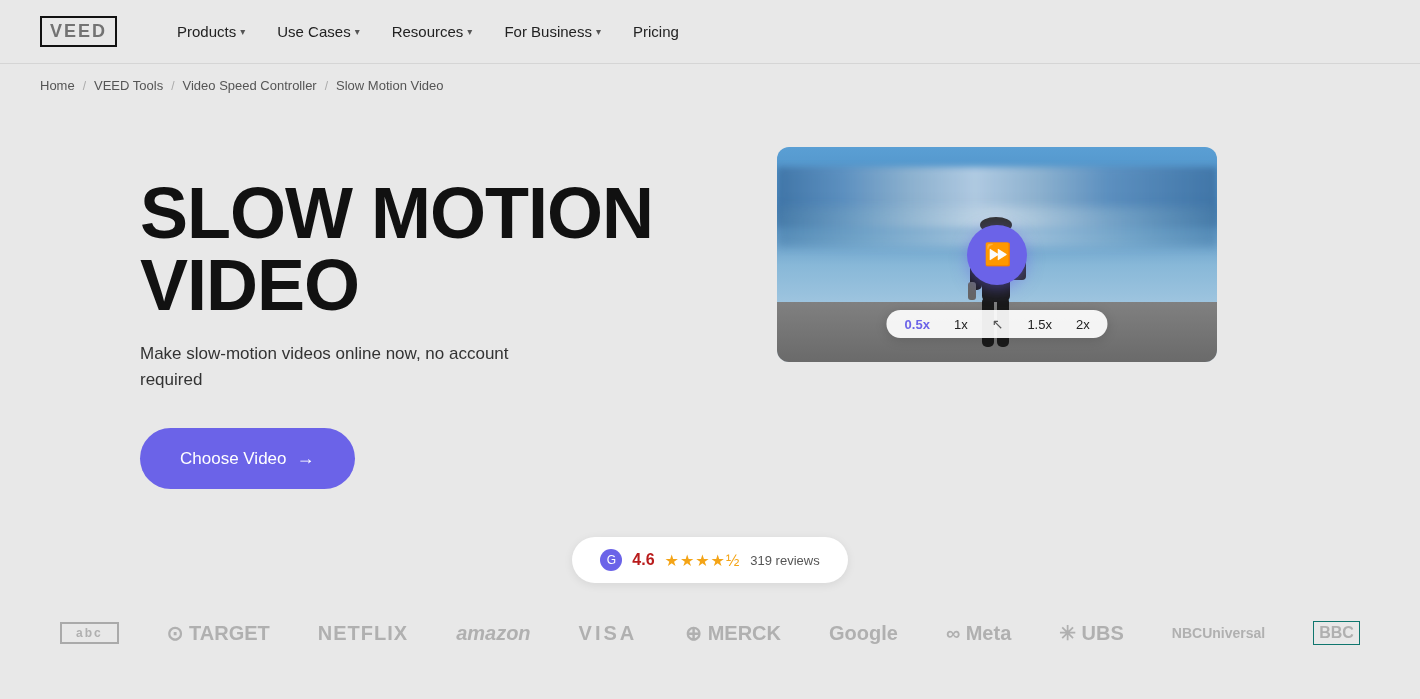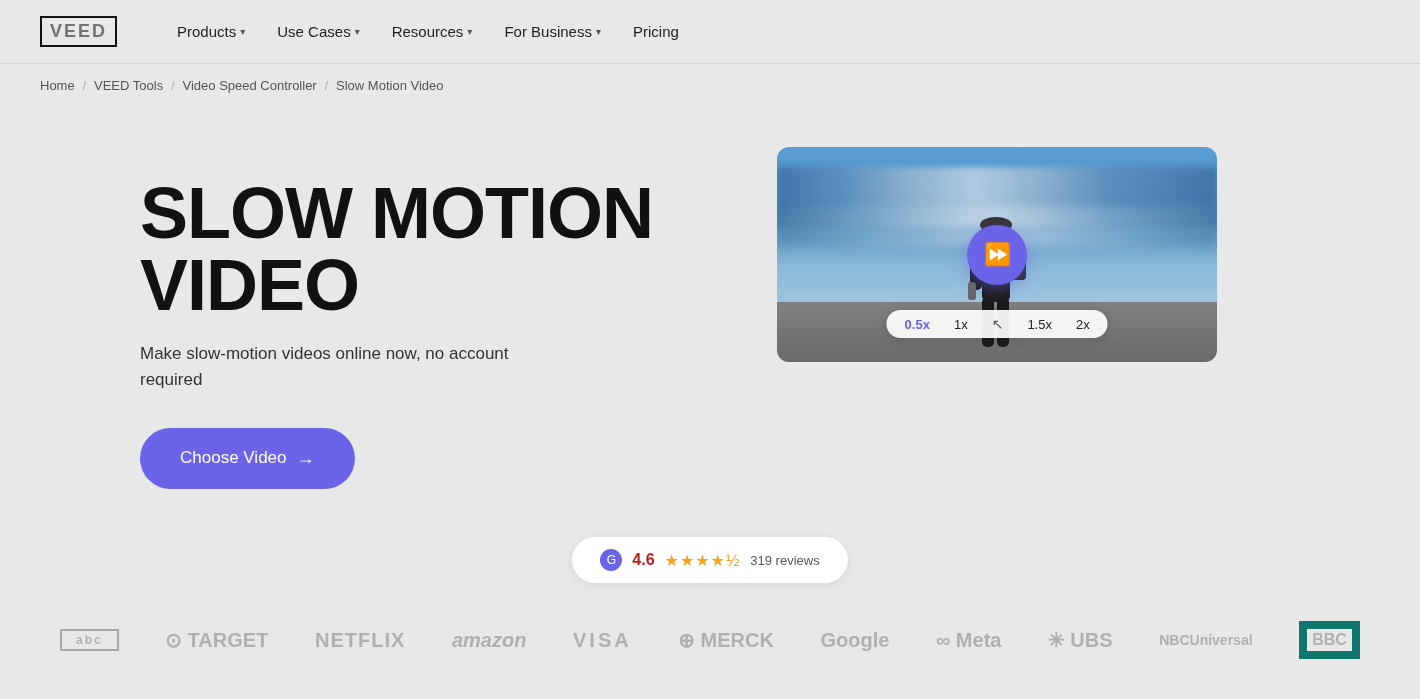--- a/index.html
+++ b/index.html
@@ -121,21 +121,21 @@
     }
     .hero-subtitle {
       font-size: 17px;
       color: #333;
       line-height: 1.5;
       margin-bottom: 36px;
       max-width: 380px;
     }
     .btn-choose {
       display: inline-flex;
-      align-items: flex-start;
+      align-items: center;
       gap: 10px;
       padding: 20px 40px;
       background: #6b63e8;
       color: #fff;
       font-size: 17px;
       font-weight: 500;
       border: none;
       border-radius: 50px;
       cursor: pointer;
     }
@@ -359,14 +359,14 @@
   <span class="brand-logo-text" style="font-size:12px;letter-spacing:2px;border:2px solid #aaa;padding:2px 14px;">abc</span>
   <span class="brand-logo-text">⊙ TARGET</span>
   <span class="brand-logo-text" style="letter-spacing:1px;">NETFLIX</span>
   <span class="brand-logo-text" style="font-style:italic;">amazon</span>
   <span class="brand-logo-text" style="letter-spacing:3px;">VISA</span>
   <span class="brand-logo-text">⊕ MERCK</span>
   <span class="brand-logo-text">Google</span>
   <span class="brand-logo-text">∞ Meta</span>
   <span class="brand-logo-text">✳ UBS</span>
   <span class="brand-logo-text" style="font-size:14px;">NBCUniversal</span>
-  <span class="brand-logo-text" style="border:8px solid #0f766e;padding:2px 5px;font-size:16px;">BBC</span>
+  <span class="brand-logo-text" style="border:1px solid #0f766e;padding:2px 5px;font-size:16px;">BBC</span>
 </div>
 
 </body></html>

